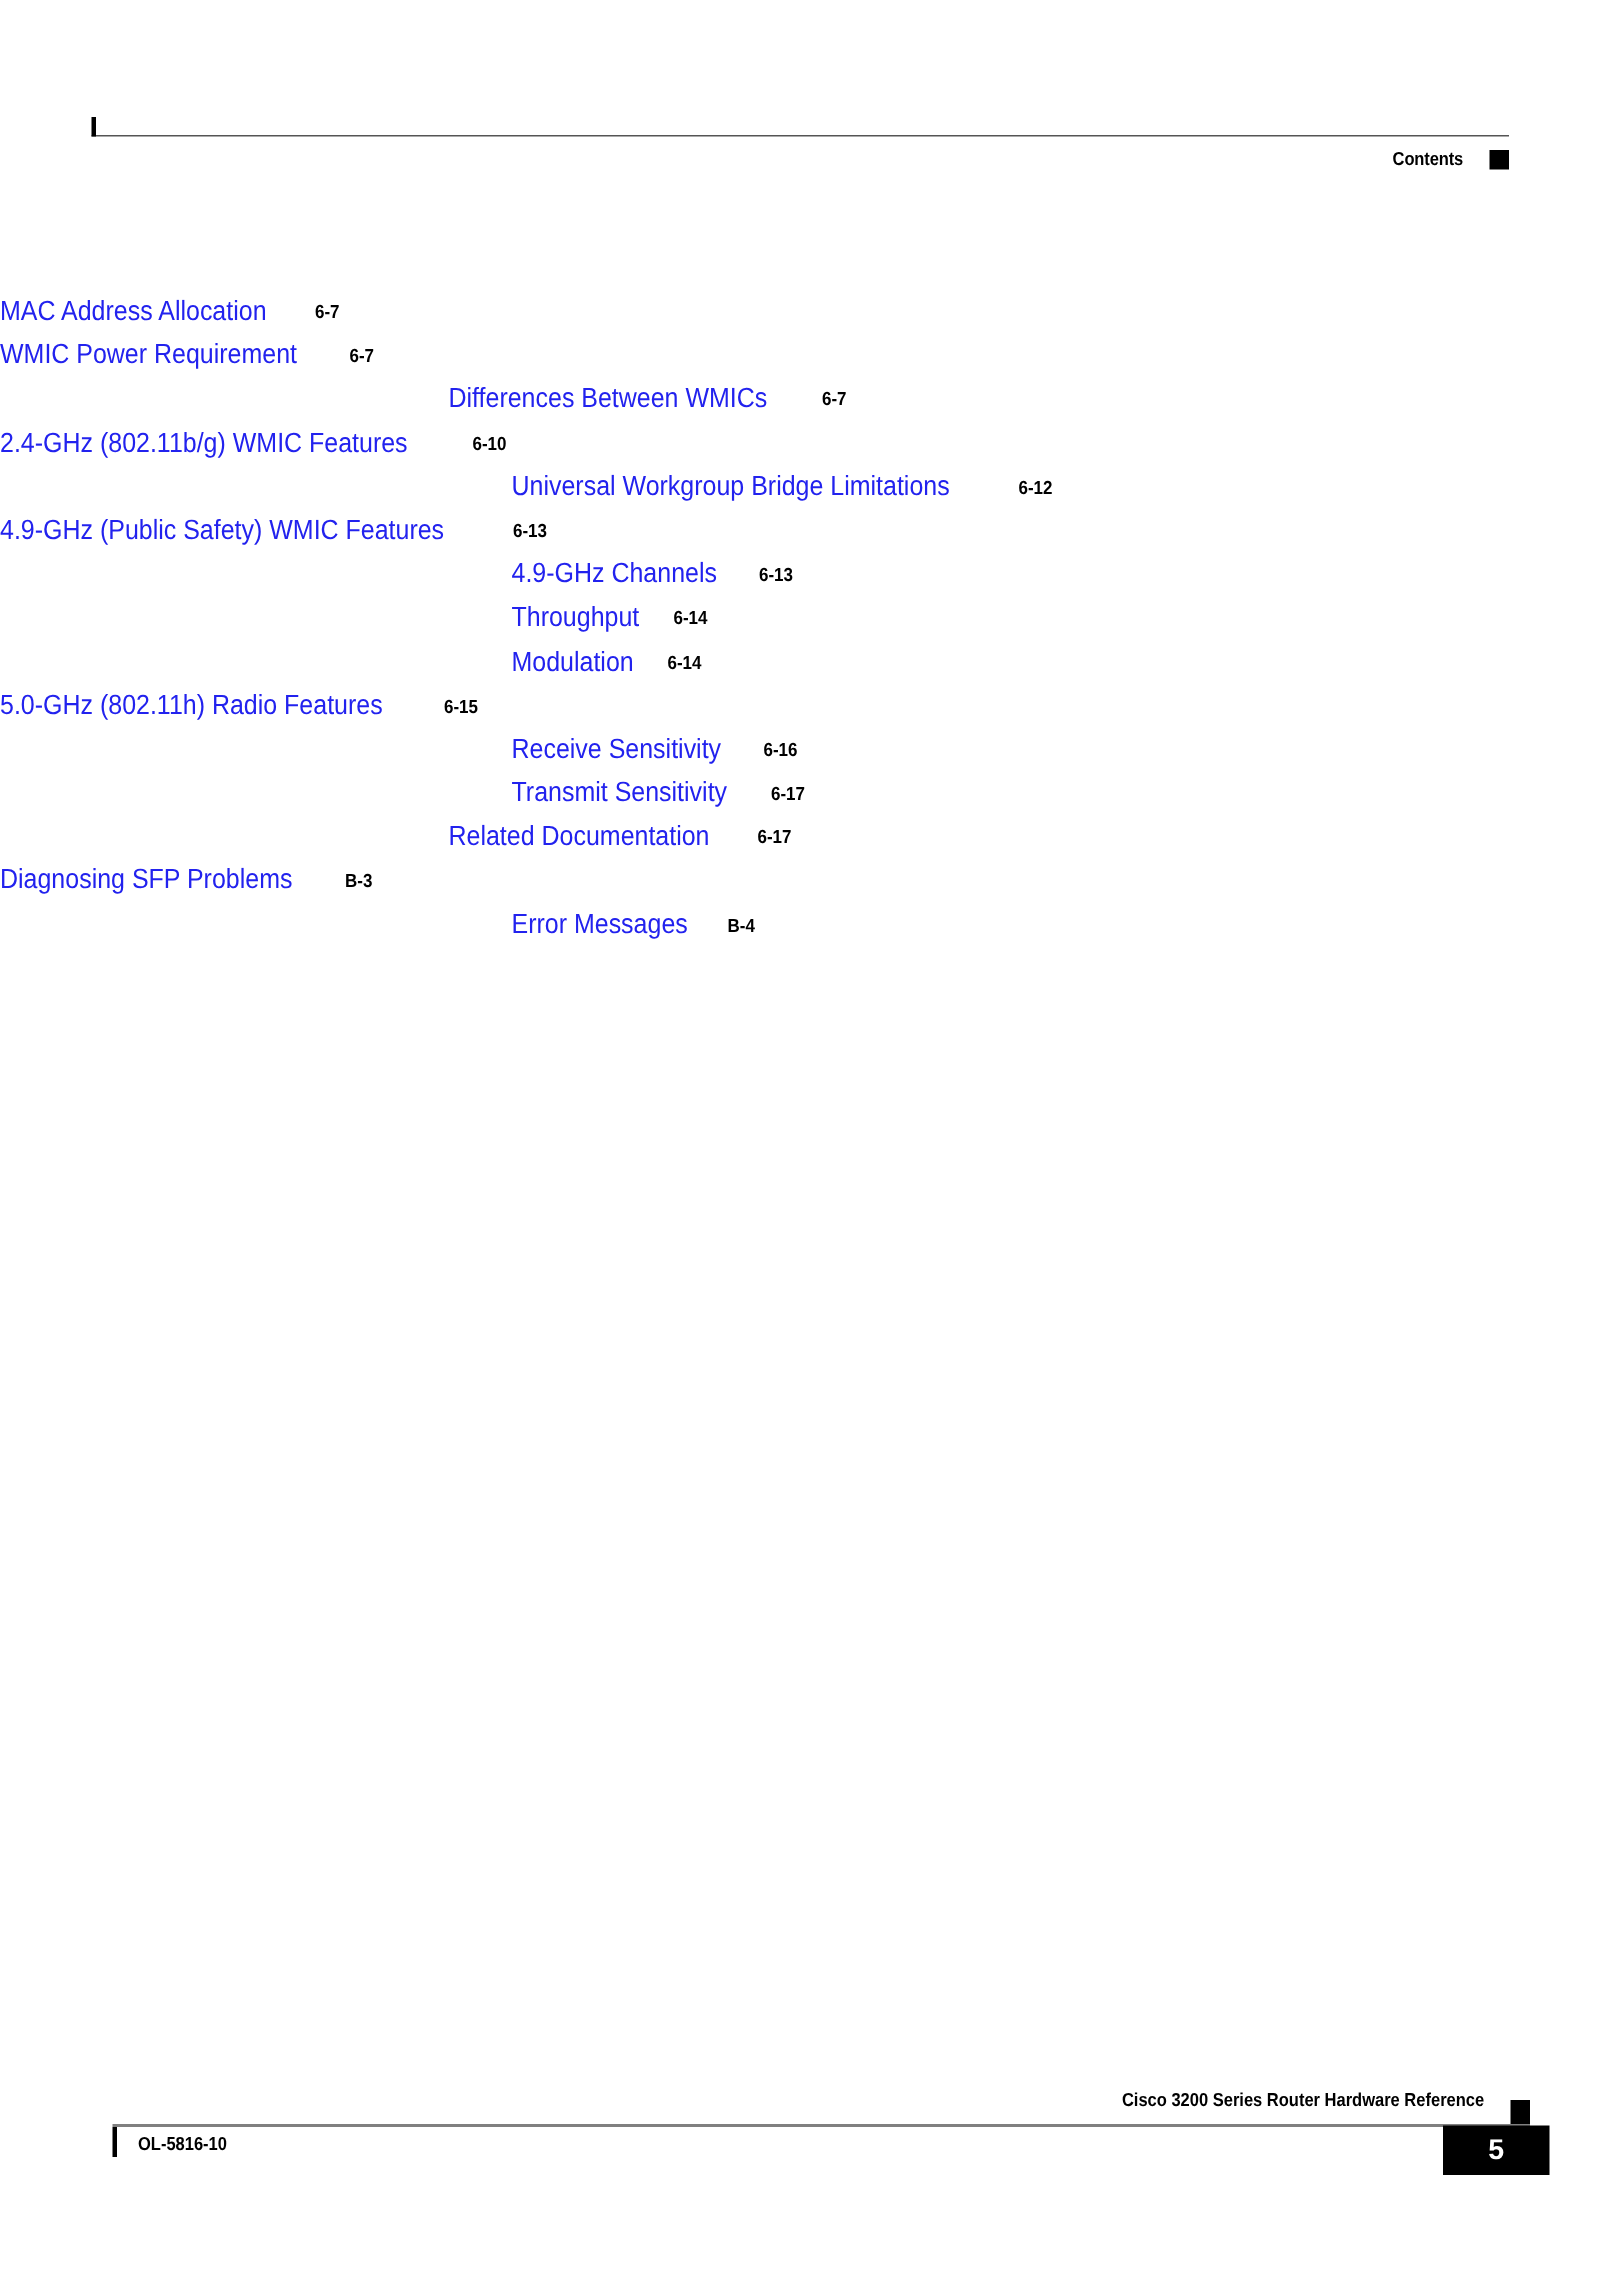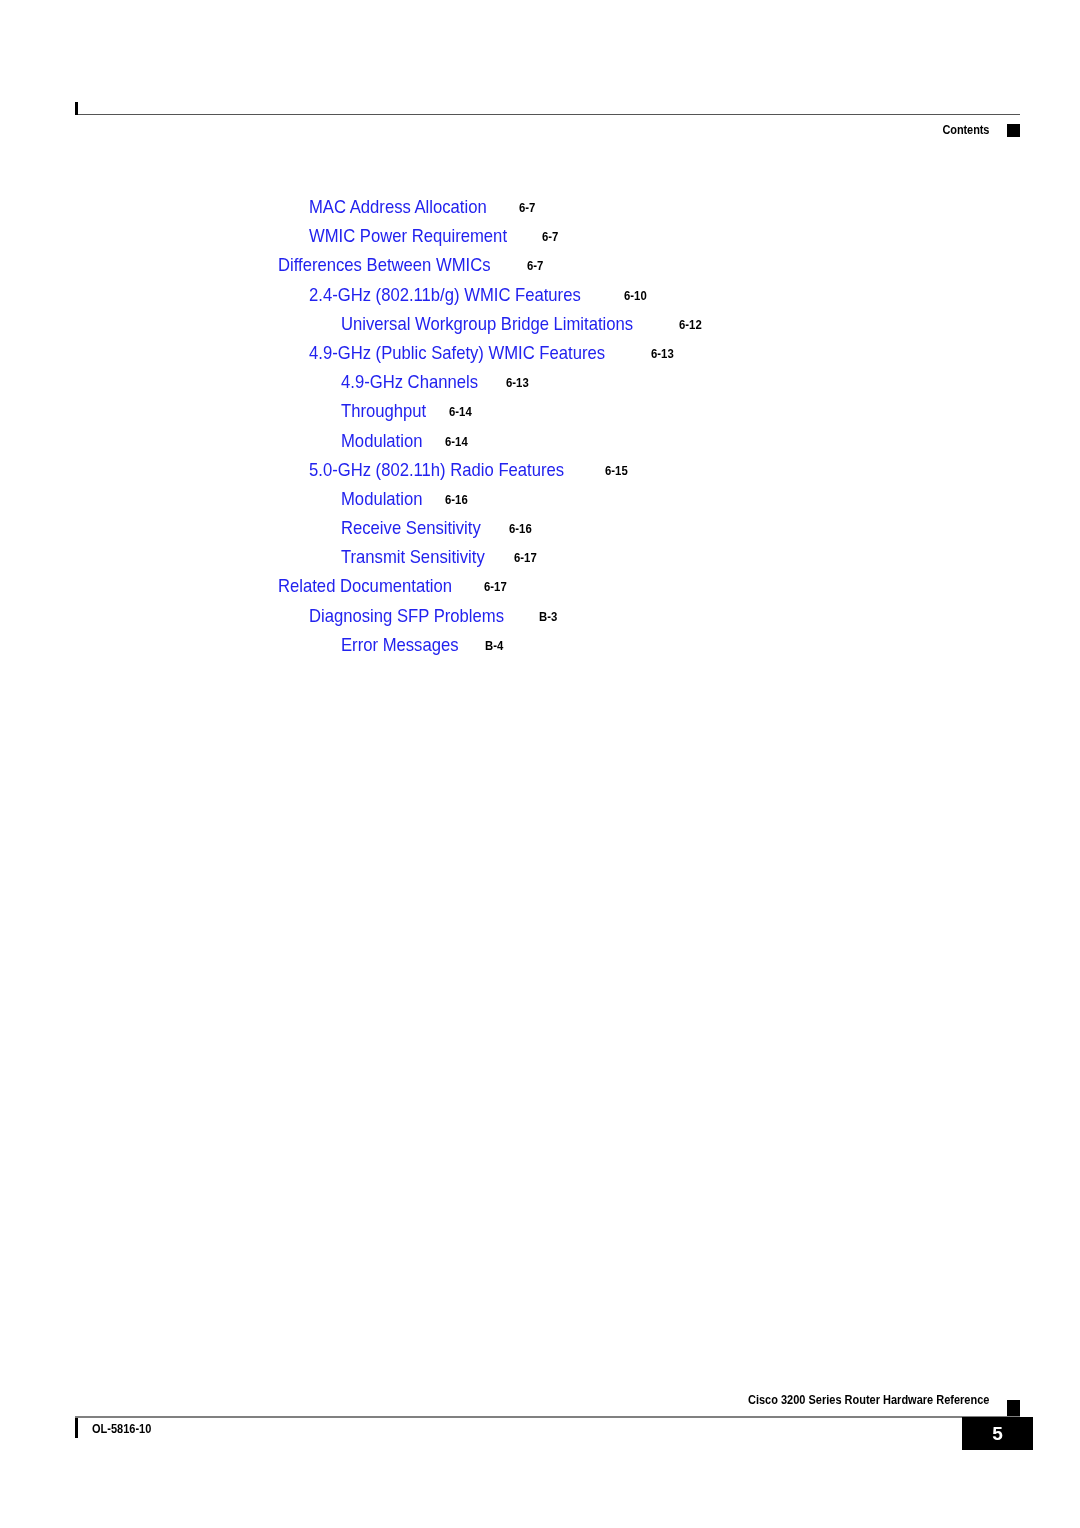--- a/index.html
+++ b/index.html
@@ -17,25 +17,24 @@
 
   .page {
     position: absolute;
     inset: 0;
     background: #ffffff;
   }
 
   
   .header {
     position: absolute;
-    left: 75px;
+    left: 61px;
     top: 90px;
     width: 945px;
     height: 46px;
-    margin-top: 24px;
   }
   .header-rule {
     position: absolute;
     left: 0;
     top: 0;
     width: 945px;
     height: 1px;
     background: #555555;
   }
   .header-tick {
@@ -97,22 +96,22 @@
     font-size: 12.6px;
     font-weight: bold;
     font-family: "Liberation Sans Narrow", "Liberation Sans", sans-serif;
     transform: scaleX(0.90);
     transform-origin: left center;
     position: relative;
     top: -1px;
   }
 
   
-  .lvl0 { padding-left: 278px; }
-  .lvl1 { padding-left: 309px; }
+  .lvl0 { padding-left: 278px; margin-left: 21px; }
+  .lvl1 { }
   .lvl2 { padding-left: 341px; }
 
   
   .gap-sm { display: inline-block; width: 13px; }
 
   
   .footer {
     position: absolute;
     left: 75px;
     top: 1416px;
@@ -200,21 +199,20 @@
       <div class="toc-row lvl1"><span class="toc-title">MAC Address Allocation</span><span class="gap-sm"></span><span class="toc-page">6-7</span></div>
       <div class="toc-row lvl1"><span class="toc-title">WMIC Power Requirement</span><span class="gap-sm"></span><span class="toc-page">6-7</span></div>
       <div class="toc-row lvl0"><span class="toc-title">Differences Between WMICs</span><span class="gap-sm"></span><span class="toc-page">6-7</span></div>
       <div class="toc-row lvl1"><span class="toc-title">2.4-GHz (802.11b/g) WMIC Features</span><span class="gap-sm"></span><span class="toc-page">6-10</span></div>
       <div class="toc-row lvl2"><span class="toc-title">Universal Workgroup Bridge Limitations</span><span class="gap-sm"></span><span class="toc-page">6-12</span></div>
       <div class="toc-row lvl1"><span class="toc-title">4.9-GHz (Public Safety) WMIC Features</span><span class="gap-sm"></span><span class="toc-page">6-13</span></div>
       <div class="toc-row lvl2"><span class="toc-title">4.9-GHz Channels</span><span class="gap-sm"></span><span class="toc-page">6-13</span></div>
       <div class="toc-row lvl2"><span class="toc-title">Throughput</span><span class="gap-sm"></span><span class="toc-page">6-14</span></div>
       <div class="toc-row lvl2"><span class="toc-title">Modulation</span><span class="gap-sm"></span><span class="toc-page">6-14</span></div>
       <div class="toc-row lvl1"><span class="toc-title">5.0-GHz (802.11h) Radio Features</span><span class="gap-sm"></span><span class="toc-page">6-15</span></div>
-      <div class="toc-row lvl2"><span class="toc-title">Modulation</span><span class="gap-sm"></span><span class="toc-page">6-16</span></div>
       <div class="toc-row lvl2"><span class="toc-title">Receive Sensitivity</span><span class="gap-sm"></span><span class="toc-page">6-16</span></div>
       <div class="toc-row lvl2"><span class="toc-title">Transmit Sensitivity</span><span class="gap-sm"></span><span class="toc-page">6-17</span></div>
       <div class="toc-row lvl0"><span class="toc-title">Related Documentation</span><span class="gap-sm"></span><span class="toc-page">6-17</span></div>
       <div class="toc-row lvl1"><span class="toc-title">Diagnosing SFP Problems</span><span class="gap-sm"></span><span class="toc-page">B-3</span></div>
       <div class="toc-row lvl2"><span class="toc-title">Error Messages</span><span class="gap-sm"></span><span class="toc-page">B-4</span></div>
     </div>
 
   <div class="footer">
     <div class="footer-rule"></div>
     <div class="footer-tick"></div>

